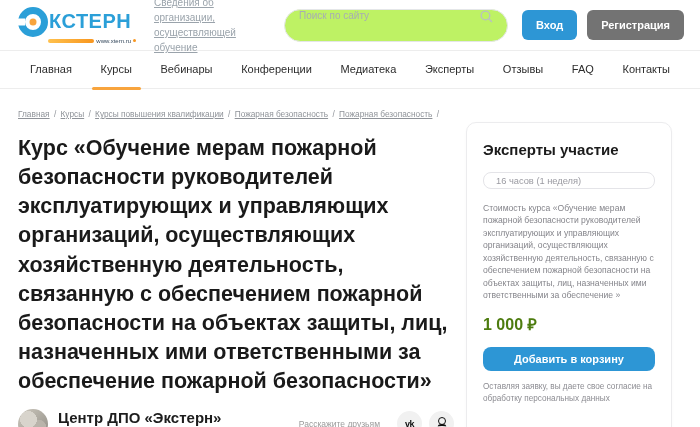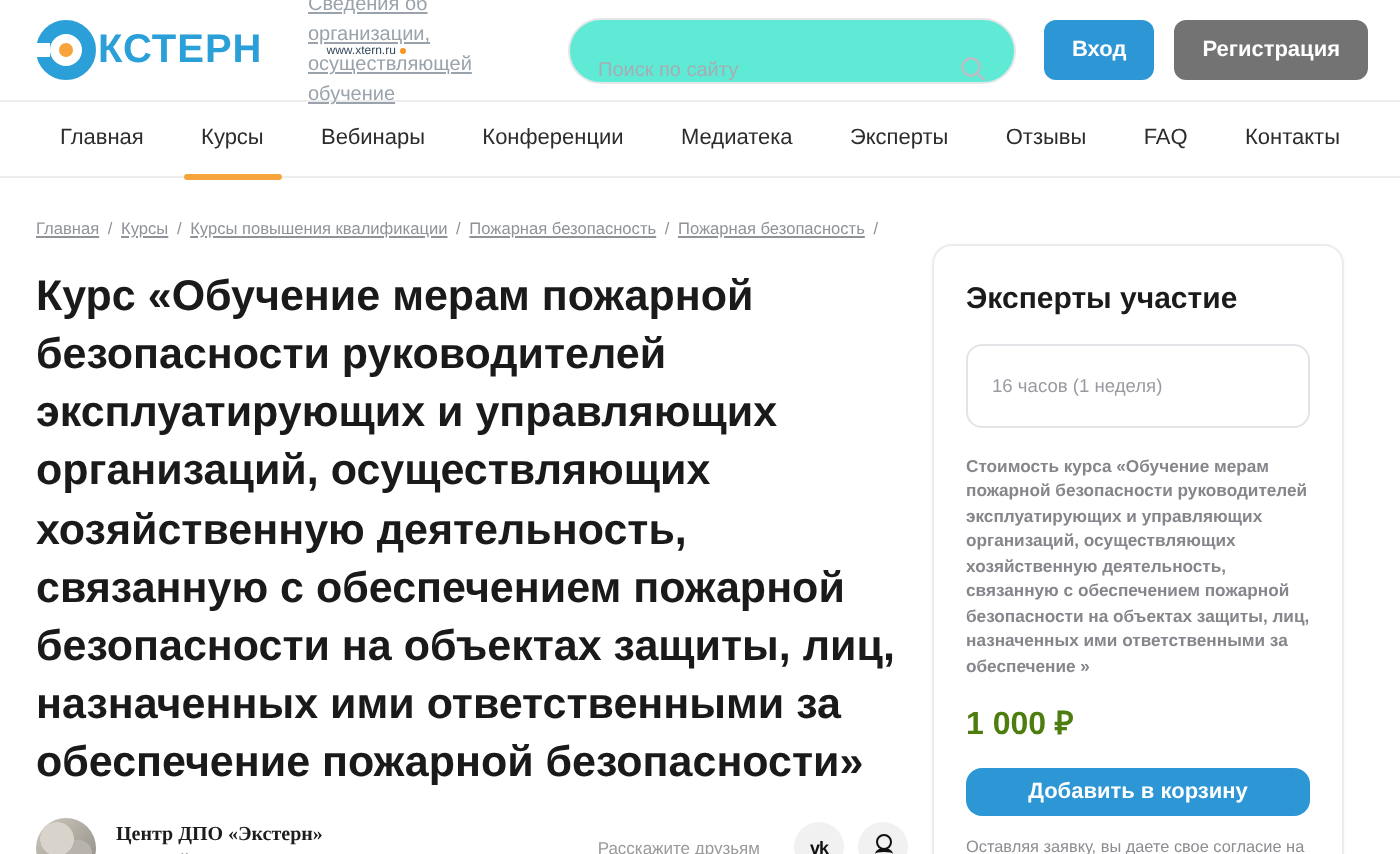--- a/index.html
+++ b/index.html
@@ -2,32 +2,32 @@
 <html><head>
 <meta charset="utf-8">
 <style>
   * { margin:0; padding:0; box-sizing:border-box; }
   html,body { background:#fff; }
   body { font-family:"Liberation Sans", sans-serif; color:#1c1c1c; }
   .page { position:relative; width:700px; height:427px; background:#fff; overflow:hidden; }
 
   
   .header { display:flex; align-items:center; height:50px; padding:0 16px 0 18px; }
-  .logo { display:flex; flex-direction:row; width:118px; flex:none; cursor:pointer; }
+  .logo { display:flex; flex-direction:column; width:118px; flex:none; cursor:pointer; }
   .logo-top { display:flex; align-items:center; }
   .logo-mark { position:relative; width:30px; height:30px; border:7px solid #2b9fd8; border-radius:50%; flex:none; }
   .logo-mark::before { content:""; position:absolute; left:50%; top:50%; transform:translate(-50%,-50%); width:7px; height:7px; background:#f8a43d; border-radius:50%; }
   .logo-mark::after { content:""; position:absolute; left:-8px; top:50%; transform:translateY(-50%); width:8px; height:7px; background:#fff; }
   .logo-word { font-size:20px; font-weight:bold; color:#2b9fd8; letter-spacing:0.5px; margin-left:1px; }
   .logo-bottom { display:flex; align-items:center; margin-top:1px; padding-left:30px; }
   .logo-bar { flex:1; height:4px; background:linear-gradient(90deg,#ffc14d,#f8961f); border-radius:2px; }
   .logo-site { font-size:6px; color:#33475b; margin:0 2px; white-space:nowrap; }
   .logo-dot { width:3px; height:3px; background:#f8961f; border-radius:50%; }
   .tagline { margin-left:18px; width:118px; font-size:10px; line-height:1.5; color:#9aa3ab; text-decoration:underline; cursor:pointer; flex:none; }
-  .search { flex:1; display:flex; align-items:flex-end; height:33px; margin:0 14px 0 12px; border:1px solid #e4e6e8; border-radius:17px; padding:0 14px; background:#5eead4; }
+  .search { flex:1; display:flex; align-items:flex-start; height:33px; margin:0 14px 0 12px; border:1px solid #e4e6e8; border-radius:17px; padding:0 14px; background:#bef264; }
   .search input { flex:1; border:none; outline:none; font-size:10px; color:#444; background:transparent; font-family:"Liberation Sans", sans-serif; }
   .search input::placeholder { color:#a7adb3; }
   .search svg { flex:none; }
   .btn { border:none; border-radius:6px; color:#fff; font-weight:bold; font-size:11px; padding:0 14px; height:30px; cursor:pointer; font-family:"Liberation Sans", sans-serif; }
   .btn-login { background:#2d96d5; flex:none; }
   .btn-reg { background:#737373; margin-left:10px; flex:none; }
 
   
   .nav { display:flex; justify-content:space-between; align-items:center; height:39px; padding:0 30px; border-top:1px solid #ededed; border-bottom:1px solid #ededed; }
   .nav-item { position:relative; font-size:11px; color:#2c2c2c; line-height:39px; cursor:pointer; white-space:nowrap; }
@@ -39,35 +39,35 @@
   .crumbs { margin-top:20px; font-size:8.3px; color:#8f9399; line-height:1.4; }
   .crumb { text-decoration:underline; cursor:pointer; }
   .crumb-sep { text-decoration:none; margin:0 2px; }
   .title { margin-top:13px; font-size:21.5px; font-weight:bold; line-height:1.36; color:#1a1a1a; }
   .instructor { display:flex; align-items:center; margin-top:12px; }
   .avatar { width:30px; height:30px; border-radius:50%; flex:none; background:
       radial-gradient(circle at 35% 35%, #d8d4cc 0 30%, transparent 31%),
       radial-gradient(circle at 70% 60%, #b9b4ab 0 25%, transparent 26%),
       linear-gradient(135deg,#cfcabf,#8d8a83); }
   .inst-text { margin-left:10px; }
-  .inst-name { font-size:10px; font-weight:bold; color:#1d1d1d;font-family:Liberation Serif, serif; }
+  .inst-name { font-size:15px; font-weight:bold; color:#1d1d1d; }
   .inst-role { font-size:8.7px; color:#9a9a9a; margin-top:2px; }
   .share { margin-left:auto; display:flex; align-items:center; }
   .share-label { font-size:8.5px; color:#9a9a9a; margin-right:10px; }
   .soc { width:25px; height:25px; border-radius:50%; background:#f1f1f1; display:flex; align-items:center; justify-content:center; cursor:pointer; margin-left:7px; }
   .vk-glyph { font-size:9px; font-weight:bold; color:#111; letter-spacing:-0.5px; }
   .ok-glyph { position:relative; width:11px; height:13px; }
   .ok-glyph::before { content:""; position:absolute; left:50%; top:0; transform:translateX(-50%); width:6px; height:6px; border:1.6px solid #111; border-radius:50%; }
   .ok-glyph::after { content:""; position:absolute; left:50%; bottom:0; transform:translateX(-50%); width:9px; height:4px; border-top:2px solid #111; border-radius:50% 50% 0 0; }
 
   
   .card { width:206px; flex:none; margin-top:33px; border:1px solid #ececee; border-radius:10px; padding:15px 16px; box-shadow:0 1px 3px rgba(0,0,0,0.03); height:400px; }
   .card-h { font-size:15px; font-weight:bold; color:#1b1b1b; margin-top:3px; }
-  .select { margin-top:14px; height:42px; border:1px solid #e4e4e8; border-radius:8px; display:flex; align-items:center; padding:0 12px; font-size:9.3px; color:#9a9aa1; cursor:pointer; }
-  .desc { margin-top:13px; font-size:8.6px; line-height:1.45; color:#85858b;font-weight:bold; }
+  .select { margin-top:14px; height:17px; border:1px solid #e4e4e8; border-radius:8px; display:flex; align-items:center; padding:0 12px; font-size:9.3px; color:#9a9aa1; cursor:pointer; }
+  .desc { margin-top:13px; font-size:8.6px; line-height:1.45; color:#85858b; }
   .price { margin-top:11px; font-size:16px; font-weight:bold; color:#4d7c0f; }
   .cart-btn { margin-top:12px; width:100%; height:24px; border:none; border-radius:8px; background:#2d96d5; color:#fff; font-size:11px; font-weight:bold; cursor:pointer; font-family:"Liberation Sans", sans-serif; }
   .note { margin-top:10px; font-size:8.2px; line-height:1.45; color:#8c8c92; }
 </style>
 </head>
 <body>
 
 <div class="page">
 
   <div class="header">

